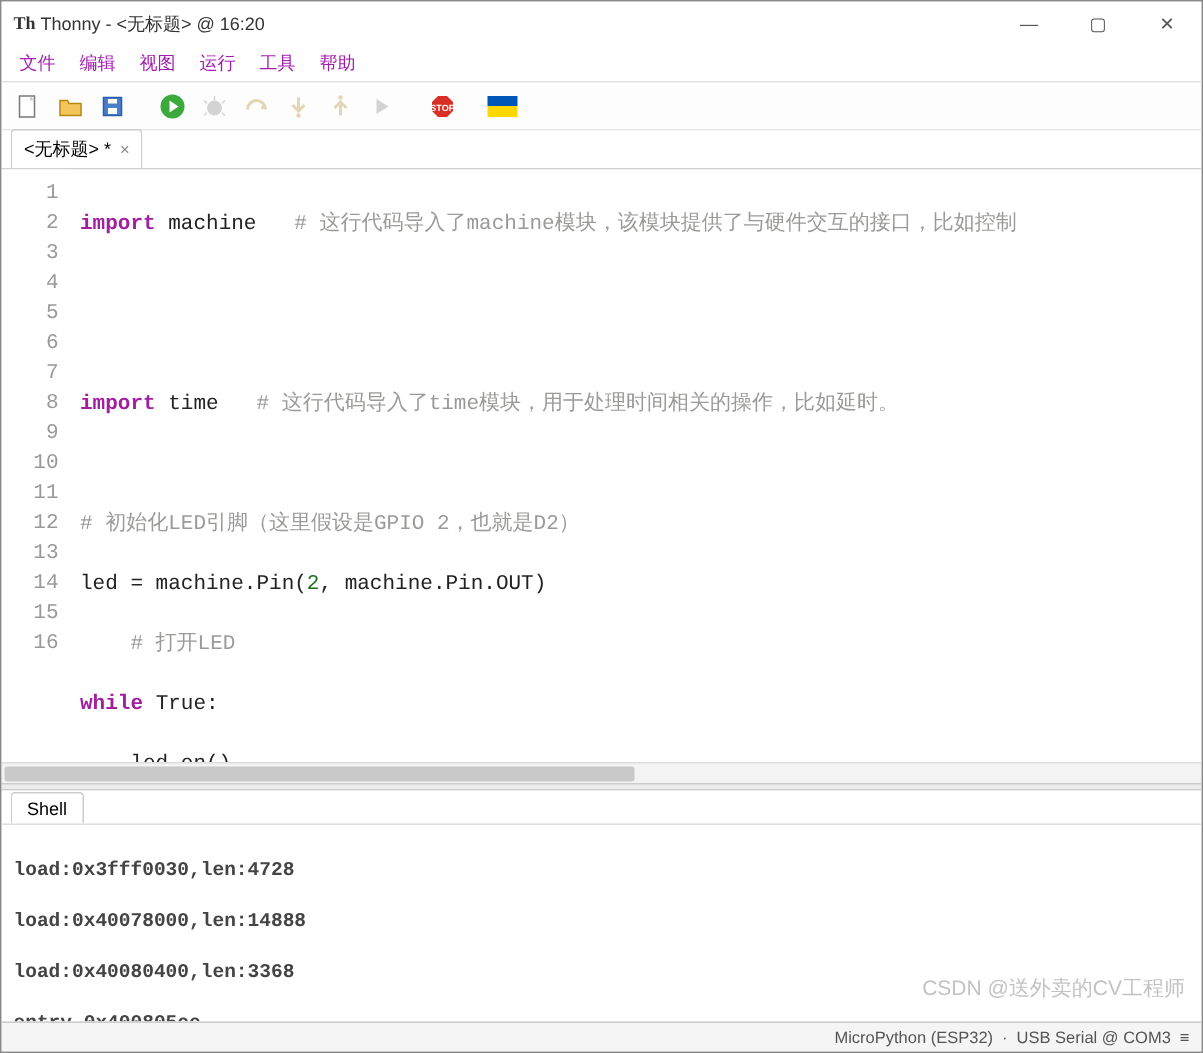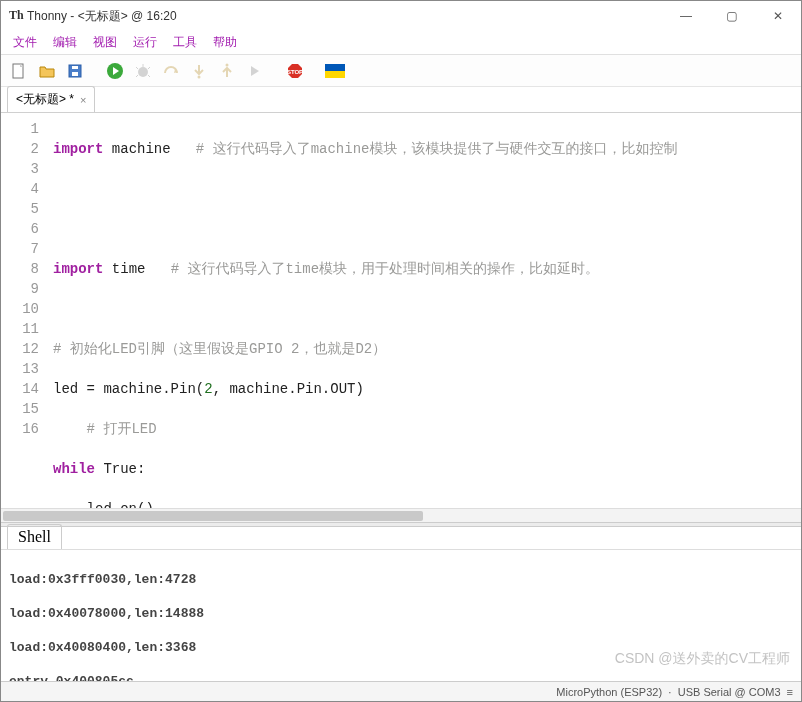--- a/index.html
+++ b/index.html
@@ -21,21 +21,21 @@
 .editor { flex:1; display:flex; background:#fff; font-family:Consolas,"Courier New",monospace; font-size:14px; overflow:hidden; position:relative; }
 .gutter { width:46px; text-align:right; color:#999; background:#fff; padding:6px 8px 6px 0; line-height:20px; user-select:none; }
 .code { flex:1; padding:6px 0 6px 6px; line-height:20px; white-space:pre; color:#222; overflow-x:auto; }
 .kw { color:#a020a0; font-weight:bold; }
 .cm { color:#9a9a98; }
 .num { color:#1f6f1f; }
 .scrollx { height:14px; background:#f3f3f3; border-top:1px solid #ddd; position:relative; }
 .scrollx .thumb { position:absolute; left:2px; top:2px; height:10px; width:420px; background:#c9c9c9; border-radius:2px; }
 .splitter { height:5px; background:#ececec; border-top:1px solid #ccc; border-bottom:1px solid #ccc; cursor:row-resize; }
 .shelltab { height:22px; background:#fff; display:flex; align-items:flex-end; padding:0 6px; }
-.shelltab .lab { padding:3px 10px; border:1px solid #ccc; border-bottom:none; font-size:16px; border-radius:3px 3px 0 0;font-family:Liberation Serif, serif; }
+.shelltab .lab { padding:3px 10px; border:1px solid #ccc; border-bottom:none; font-size:12px; border-radius:3px 3px 0 0; }
 .shell { height:132px; background:#fff; font-family:Consolas,"Courier New",monospace; font-size:13px; padding:4px 8px; line-height:17px; color:#444; white-space:pre; border-top:1px solid #ddd; overflow:hidden;font-weight:bold; }
 .statusbar { height:20px; background:#f5f5f5; border-top:1px solid #ccc; display:flex; align-items:center; justify-content:flex-end; padding:0 8px; font-size:11px; color:#555; gap:6px; }
 .watermark { position:absolute; right:12px; bottom:34px; color:rgba(120,120,120,.45); font-size:14px; font-family:sans-serif; pointer-events:none; }
 .flag { width:20px; height:14px; display:inline-block; background:linear-gradient(to bottom,#0057b7 0 50%,#ffd700 50% 100%); }
 </style>
 </head>
 <body>
 
 <div class="titlebar">
   <span class="logo">Th</span>

